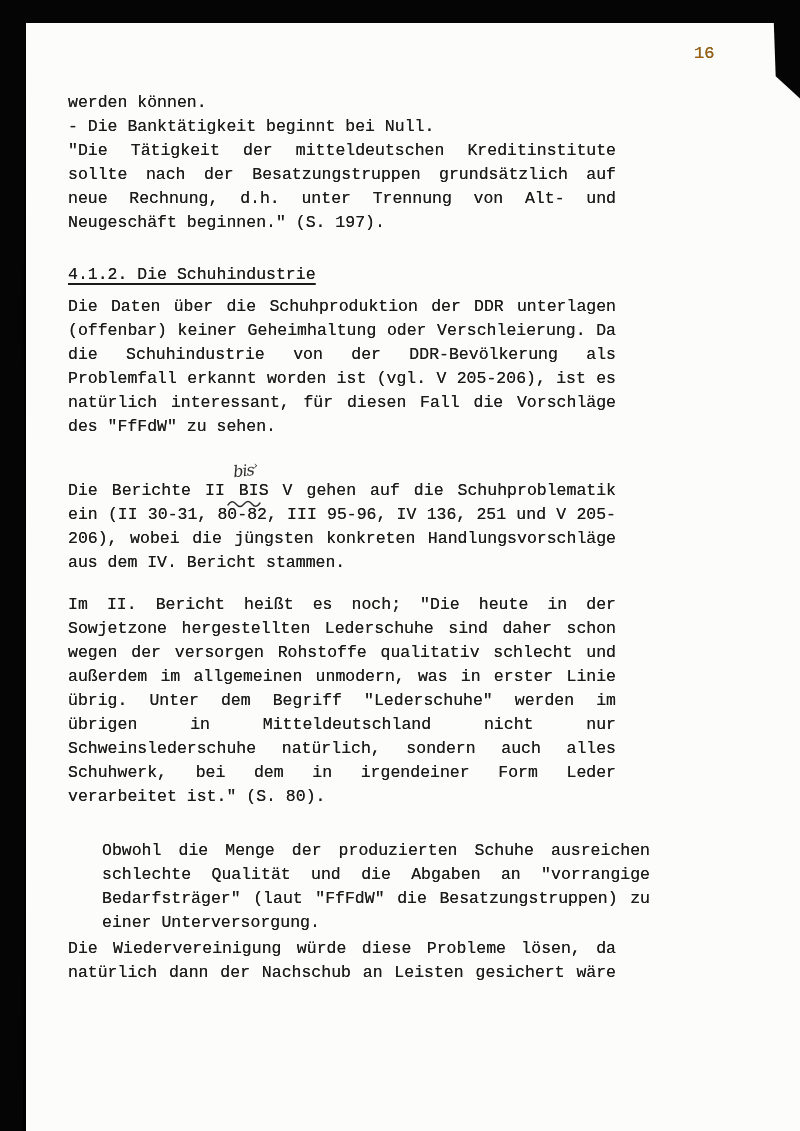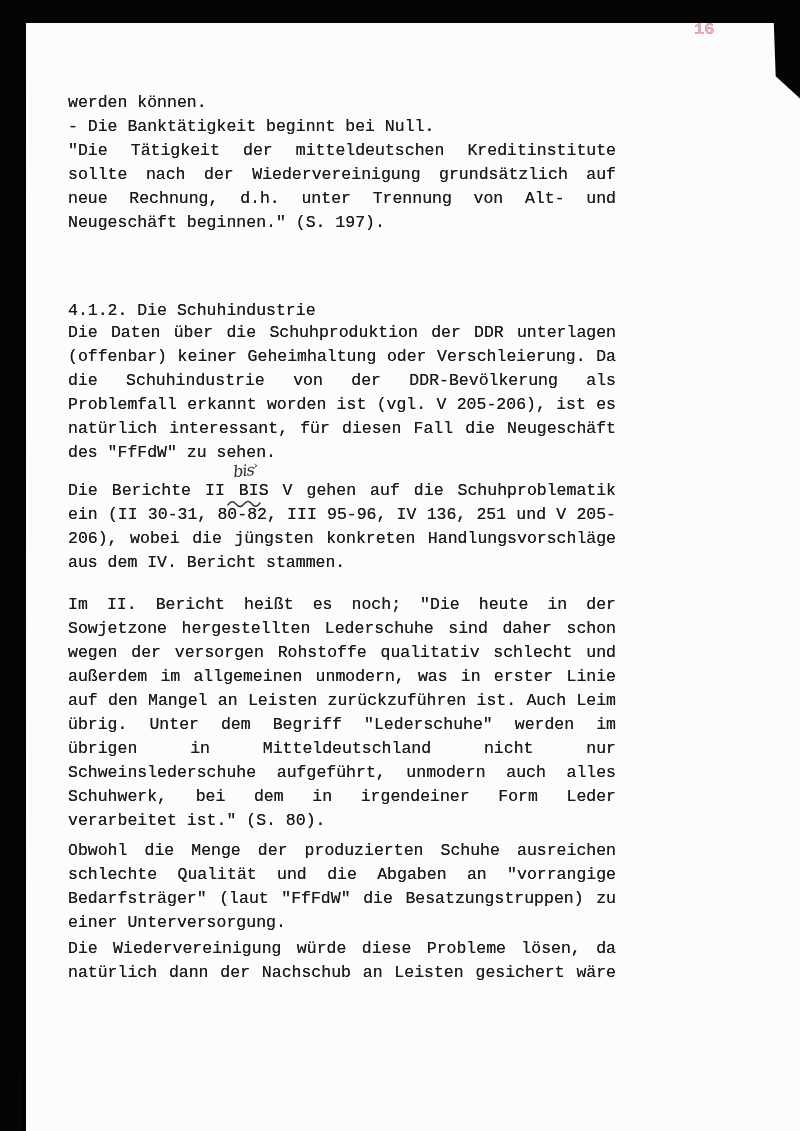--- a/index.html
+++ b/index.html
@@ -20,24 +20,23 @@
     clip-path:polygon(0 0,100% 0,90% 28%,100% 55%,88% 100%,0 100%);
   }
   .border-top{
     position:absolute;left:0;top:0;width:800px;height:23px;background:#050505;
   }
   .border-right-top{
     position:absolute;right:0;top:0;width:27px;height:106px;background:#050505;
     clip-path:polygon(0 0,100% 0,100% 93%,10% 72%);
   }
   .page-number{
-    position:absolute;left:694px;top:20px;
-    font-size:17px;color:#f9a8d4;
+    position:absolute;left:694px;top:44px;
+    font-size:17px;color:#a16207;
     text-shadow:0 0 0.5px #444;
-    font-weight:bold;
   }
   .text-column{
     position:absolute;left:68px;top:0;width:548px;height:996px;
   }
   .block{
     position:absolute;left:0;width:548px;
     color:#1b1b1b;
     font-size:16.5px;
     text-shadow:0 0 0.5px #3c3c3c;
   }
@@ -46,24 +45,24 @@
     min-height:24px;
     text-align:justify;
   }
   .line.just{ text-align-last:justify; }
   .line.plain{ text-align-last:left; }
   .heading{
     position:absolute;left:68px;top:263px;
     font-size:16.5px;color:#1b1b1b;
     line-height:24px;
     text-shadow:0 0 0.5px #3c3c3c;
+    text-decoration:underline;
     text-underline-offset:4px;
     text-decoration-thickness:1.5px;
     white-space:nowrap;
-    margin-top:36px;
   }
   
   .hand-note{
     position:absolute;left:233px;top:458px;
     font-family:"DejaVu Serif","Liberation Serif",serif;
     font-style:italic;
     font-size:16px;color:#2e2e2e;
     transform:rotate(-6deg);
     letter-spacing:-1px;
     line-height:18px;
@@ -85,51 +84,50 @@
 
 <div class="page-number">16</div>
 
 <div class="heading">4.1.2. Die Schuhindustrie</div>
 
 <div class="text-column">
     <div class="block" style="top: 91px;">
       <div class="line plain">werden können.</div>
       <div class="line plain">- Die Banktätigkeit beginnt bei Null.</div>
       <div class="line just">"Die Tätigkeit der mitteldeutschen Kreditinstitute</div>
-      <div class="line just">sollte nach der Wiedervereinigung grundsätzlich auf</div>
+      <div class="line just">sollte nach der Besatzungstruppen grundsätzlich auf</div>
       <div class="line just">neue Rechnung, d.h. unter Trennung von Alt- und</div>
       <div class="line plain">Neugeschäft beginnen." (S. 197).</div>
     </div>
-    <div class="block" style="top: 321px;">
+    <div class="block" style="top: 295px;">
       <div class="line just">Die Daten über die Schuhproduktion der DDR unterlagen</div>
       <div class="line just">(offenbar) keiner Geheimhaltung oder Verschleierung. Da</div>
       <div class="line just">die Schuhindustrie von der DDR-Bevölkerung als</div>
       <div class="line just">Problemfall erkannt worden ist (vgl. V 205-206), ist es</div>
-      <div class="line just">natürlich interessant, für diesen Fall die Neugeschäft</div>
+      <div class="line just">natürlich interessant, für diesen Fall die Vorschläge</div>
       <div class="line plain">des "FfFdW" zu sehen.</div>
     </div>
     <div class="block" style="top: 479px;">
       <div class="line just">Die Berichte II BIS V gehen auf die Schuhproblematik</div>
       <div class="line just">ein (II 30-31, 80-82, III 95-96, IV 136, 251 und V 205-</div>
       <div class="line just">206), wobei die jüngsten konkreten Handlungsvorschläge</div>
       <div class="line plain">aus dem IV. Bericht stammen.</div>
     </div>
     <div class="block" style="top: 593px;">
       <div class="line just">Im II. Bericht heißt es noch; "Die heute in der</div>
       <div class="line just">Sowjetzone hergestellten Lederschuhe sind daher schon</div>
       <div class="line just">wegen der versorgen Rohstoffe qualitativ schlecht und</div>
       <div class="line just">außerdem im allgemeinen unmodern, was in erster Linie</div>
-      <div class="line just">auf den Mangel an Leisten zurückzuführen ist. Auch Leim</div>
       <div class="line just">übrig. Unter dem Begriff "Lederschuhe" werden im</div>
       <div class="line just">übrigen in Mitteldeutschland nicht nur</div>
-      <div class="line just">Schweinslederschuhe aufgeführt, unmodern auch alles</div>
+      <div class="line just">Schweinslederschuhe natürlich, sondern auch alles</div>
       <div class="line just">Schuhwerk, bei dem in irgendeiner Form Leder</div>
       <div class="line plain">verarbeitet ist." (S. 80).</div>
     </div>
-    <div class="block" style="top: 839px;">
+    <div class="block" style="top: 839px; margin-left: 34px;">
       <div class="line just">Obwohl die Menge der produzierten Schuhe ausreichen</div>
       <div class="line just">schlechte Qualität und die Abgaben an "vorrangige</div>
       <div class="line just">Bedarfsträger" (laut "FfFdW" die Besatzungstruppen) zu</div>
       <div class="line plain">einer Unterversorgung.</div>
     </div>
     <div class="block" style="top: 937px;">
       <div class="line just">Die Wiedervereinigung würde diese Probleme lösen, da</div>
       <div class="line just">natürlich dann der Nachschub an Leisten gesichert wäre</div>
     </div>
   </div>

